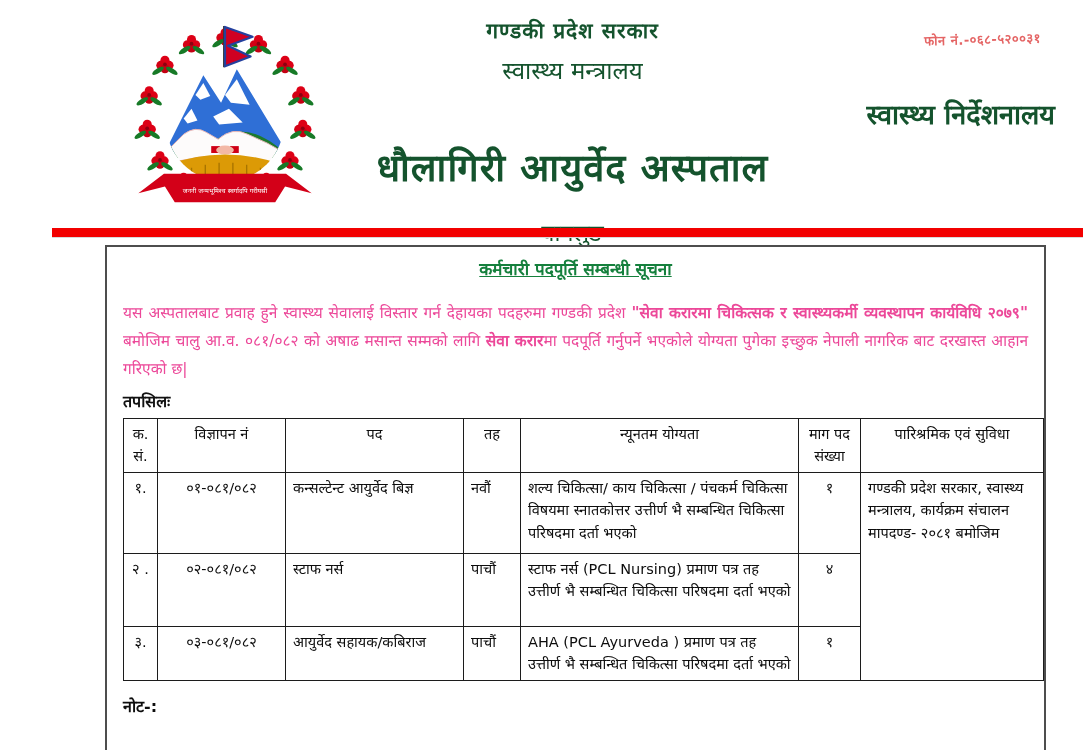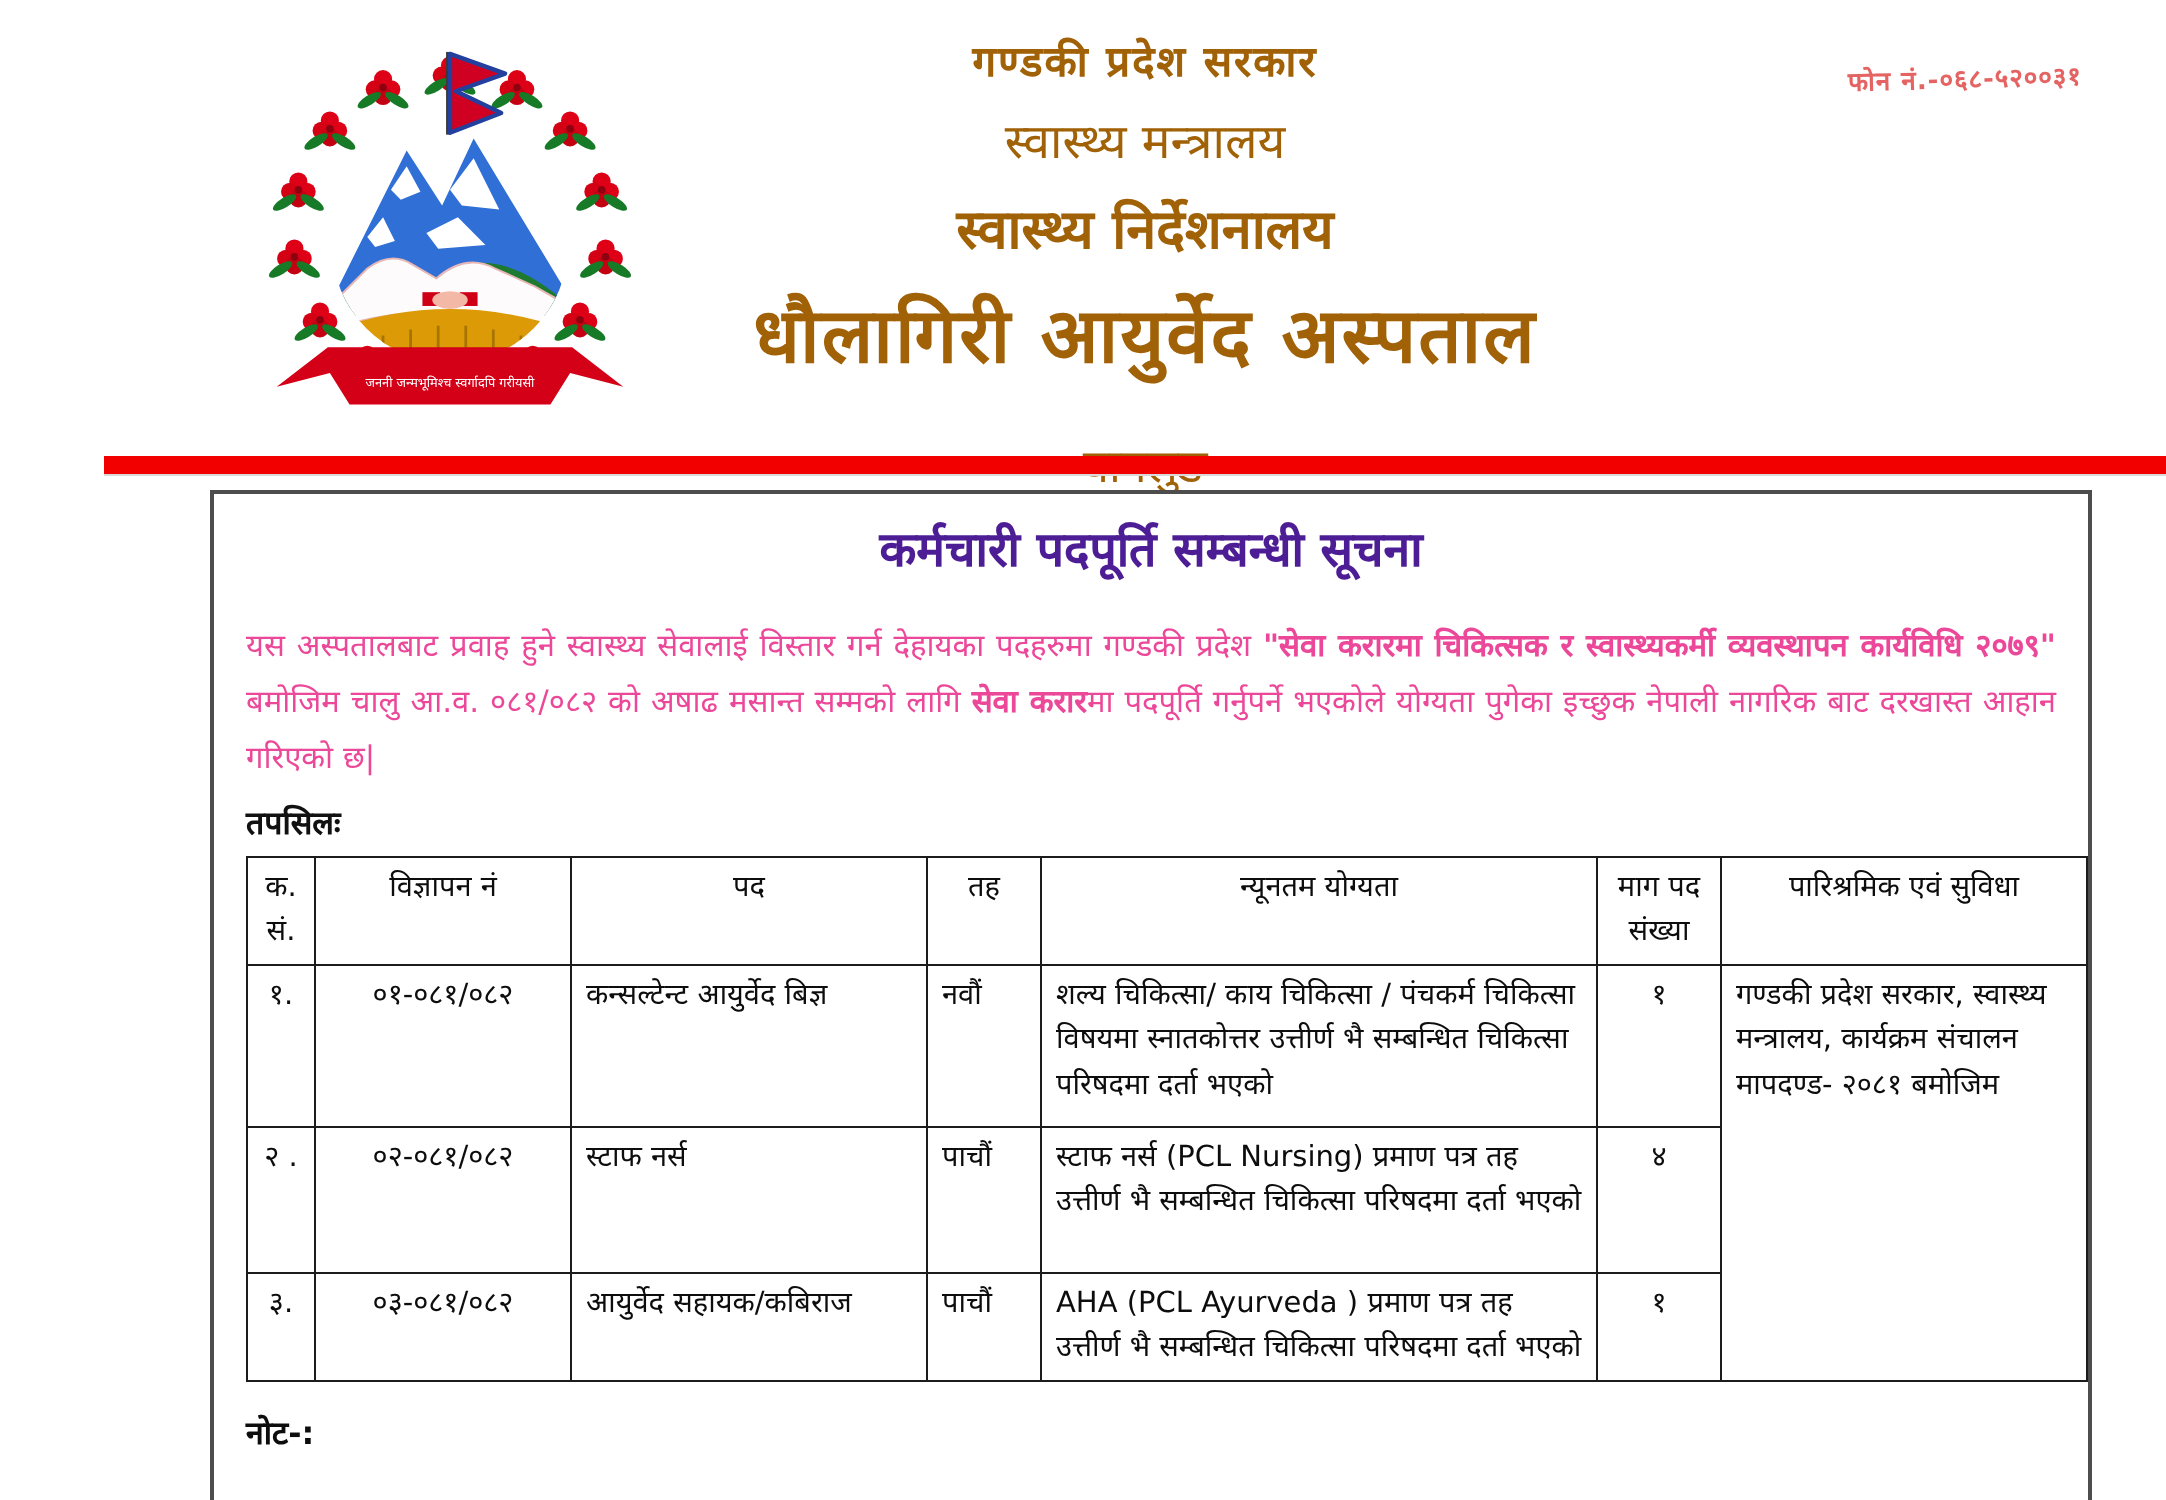--- a/index.html
+++ b/index.html
@@ -4,41 +4,41 @@
 <style>
   html,body{margin:0;padding:0;}
   body{
     width:1083px;height:750px;position:relative;overflow:hidden;
     background:#ffffff;
     font-family:"DejaVu Sans","Liberation Sans",sans-serif;
     color:#111;
   }
   
   .emblem{position:absolute;left:126px;top:24px;width:198px;height:192px;}
-  .header-center{position:absolute;left:90px;top:16px;width:965px;text-align:center;color:#a16207;}
+  .header-center{position:absolute;left:90px;top:16px;width:965px;text-align:center;color:#14532d;}
   .h-line1{font-size:21px;font-weight:bold;letter-spacing:1px;}
   .h-line2{font-size:24px;margin-top:9px;}
-  .h-line3{font-size:27px;font-weight:bold;margin-top:9px;}
+  .h-line3{font-size:27px;font-weight:bold;margin-top:9px;text-align:right;}
   .h-line4{font-size:38px;font-weight:bold;margin-top:8px;letter-spacing:1px;}
   .h-line5{font-size:23px;margin-top:24px;}
   .phone{
     position:absolute;top:30px;right:42px;color:#e04a4a;font-size:13px;font-weight:bold;
     transform:rotate(-1.5deg);opacity:.85;letter-spacing:.5px;
   }
   .red-bar{position:absolute;top:228px;left:52px;right:0;height:9px;background:#f20000;
     border-bottom:1px solid #d9d9d9;}
   
   .notice-box{
     position:absolute;left:105px;top:245px;width:941px;height:540px;
     border:2px solid #4d4d4d;background:#fff;box-sizing:border-box;
     padding:8px 16px 20px 16px;
   }
   .notice-title{
-    text-align:center;font-size:24px;font-weight:bold;
-    margin-top:2px;color:#4c1d95;
+    text-align:center;font-size:17px;font-weight:bold;text-decoration:underline;
+    margin-top:2px;color:#15803d;
   }
   .notice-date{text-align:center;font-size:16.5px;margin-top:8px;color:#000;}
   .notice-body{
     font-size:15.5px;line-height:1.8;text-align:justify;margin-top:20px;color:#ec4899;
   }
   .notice-body b{font-weight:bold;}
   .tapasil{font-size:16px;font-weight:bold;margin-top:6px;}
   
   table.vac{
     border-collapse:collapse;margin-top:6px;width:920px;table-layout:fixed;

